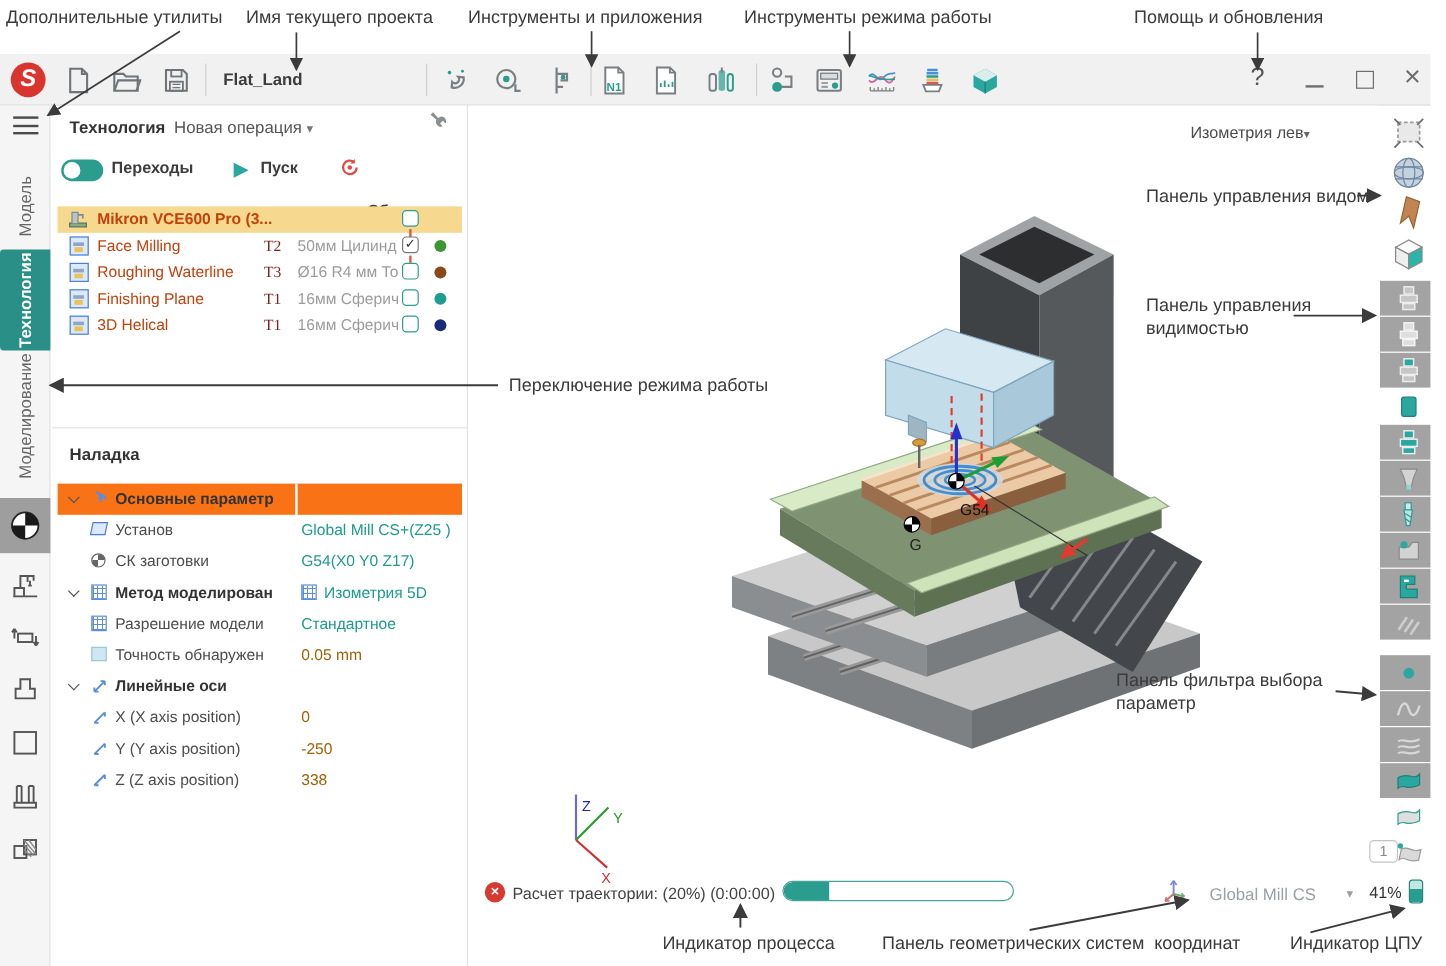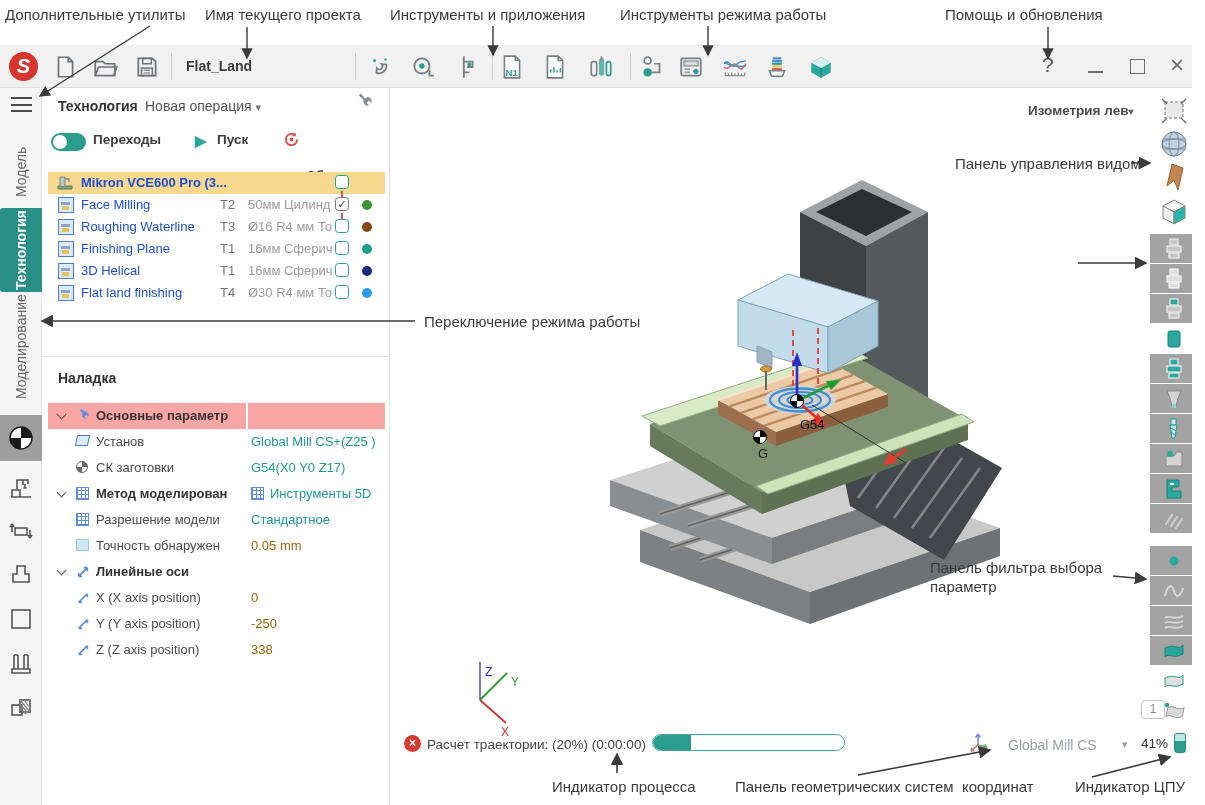--- a/index.html
+++ b/index.html
@@ -43,55 +43,55 @@
   .toggle .knob { position:absolute; left:2px; top:2px; width:14px; height:14px; border-radius:50%; background:#fff; }
   .t-lbl { position:absolute; left:50px; top:4px; }
   .play { position:absolute; left:152px; top:4px; color:#2aa79e; font-size:15px; }
   .p-lbl { position:absolute; left:174px; top:4px; }
   .reset-ico { position:absolute; left:240px; top:3px; width:17px; height:17px; }
   .r-lbl { position:absolute; left:263px; top:4px;margin-top:36px; }
 
   .tree { position:absolute; left:5px; top:84px; width:337px; }
   .trow { position:relative; height:22px; }
   .trow.mach { background:#f6d88e; font-weight:bold; }
-  .trow .nm { position:absolute; left:33px; top:3px; font-size:13px; color:#1d4ed8; white-space:nowrap; overflow:hidden; max-width:150px; }
+  .trow .nm { position:absolute; left:33px; top:3px; font-size:13px; color:#c2410c; white-space:nowrap; overflow:hidden; max-width:150px; }
   .trow .ticn { position:absolute; left:10px; top:3px; width:16px; height:16px; border:1.5px solid #4a7fd4; background:#dce9fb; }
   .trow .ticn i { position:absolute; left:2px; top:4px; width:9px; height:3px; background:#8fa6c8; }
   .trow .ticn b { position:absolute; left:3px; bottom:2px; width:7px; height:4px; background:#e8c35a; }
-  .trow .tnum { position:absolute; left:172px; top:3px; font-size:13px; color:#737373; }
+  .trow .tnum { position:absolute; left:172px; top:3px; font-size:13px; color:#7f1d1d;font-family:Liberation Serif, serif; }
   .trow .tdesc { position:absolute; left:200px; top:3px; width:84px; font-size:13px; color:#9c9c9c; white-space:nowrap; overflow:hidden; }
   .cb { position:absolute; left:287px; top:3px; width:14px; height:14px; border:1.6px solid #2a9d8f; border-radius:3.5px; background:#fff; font-size:11px; line-height:12px; text-align:center; color:#333; }
   .cb.checked { border-color:#777; }
   .dot { position:absolute; left:314px; top:6px; width:10px; height:10px; border-radius:50%; }
   .redlink { position:absolute; left:293px; width:0; border-left:2px dashed #e05548; }
 
   .divider { position:absolute; left:0; top:268px; width:347px; height:1px; background:#e4e4e4; }
   .setup-h { position:absolute; left:15px; top:282px; font-size:14px; font-weight:bold; color:#333; }
 
   .params { position:absolute; left:5px; top:315px; width:337px; }
   .prow { position:relative; height:26px; font-size:13px; }
   .prow .lbl { position:absolute; left:48px; top:5px; color:#4c4c4c; white-space:nowrap; overflow:hidden; max-width:152px; }
   .prow.grp .lbl { font-weight:bold; color:#333; }
   .prow .val { position:absolute; left:203px; top:5px; color:#1b9c8c; white-space:nowrap; }
   .prow .val.gray { color:#a16207; }
-  .prow.hl { background:#fca5a5; }
+  .prow.hl { background:#f97316; }
   .prow.hl:after { content:""; position:absolute; left:198px; top:0; width:2px; height:26px; background:#fff; }
   .chev { position:absolute; left:10px; top:8px; width:7px; height:7px; border-left:1.8px solid #555; border-bottom:1.8px solid #555; transform:rotate(-45deg); }
   .picn { position:absolute; left:28px; top:6px; width:14px; height:14px; }
   .grid-ic { width:13px; height:13px; border:1px solid #5b8dd9;
      background:repeating-linear-gradient(0deg,#5b8dd9 0 1px,transparent 1px 4px),repeating-linear-gradient(90deg,#5b8dd9 0 1px,transparent 1px 4px); }
   .ball-ic { width:12px; height:12px; border-radius:50%; border:1px solid #666;
      background:conic-gradient(#666 0 90deg,#fff 0 180deg,#666 0 270deg,#fff 0); }
   .ustanov-ic { width:13px; height:11px; border:1.6px solid #4a7fd4; background:#dce9fb; transform:skewX(-12deg); }
   .acc-ic { width:13px; height:12px; background:#cfe6f5; border:1px solid #9cc; }
   .vgrid { position:absolute; left:203px; top:6px; }
 
   
   .viewport { position:absolute; left:391px; top:88px; width:757px; height:717px; background:#fff; }
-  .view-mode { position:absolute; left:1028px; top:103px; font-size:13.5px; color:#4c4c4c;font-weight:bold; }
+  .view-mode { position:absolute; left:992px; top:103px; font-size:13.5px; color:#4c4c4c; }
   .view-mode .car { font-size:10px; color:#666; }
   #machine-svg { position:absolute; left:391px; top:88px; }
 
   
   .cancel { position:absolute; left:404px; top:735px; width:17px; height:17px; border-radius:50%; background:#d63a31; color:#fff; font-size:12px; font-weight:bold; text-align:center; line-height:16px; }
   .calc-status { position:absolute; left:427px; top:737px; font-size:13.5px; color:#444; }
   .progress { position:absolute; left:652px; top:734px; width:193px; height:17px; border:1.5px solid #4ba49c; border-radius:9px; background:#fff; overflow:hidden; }
   .progress .fill { height:100%; background:#2a9d8f; border-radius:8px 0 0 8px; }
   .cs-name { position:absolute; left:1008px; top:737px; font-size:14px; color:#9aa0a6; }
   .cs-car { position:absolute; left:1122px; top:738px; font-size:11px; color:#9aa0a6; }
@@ -325,31 +325,20 @@
       <div class="ticn">
             <i></i>
             <b></b>
           </div>
       <div class="nm">3D Helical</div>
       <div class="tnum">T1</div>
       <div class="tdesc">16мм Сферич</div>
       <div class="cb"></div>
       <div class="dot" style="background-color: rgb(26, 42, 122);"></div>
     </div>
-    <div class="trow">
-      <div class="ticn">
-            <i></i>
-            <b></b>
-          </div>
-      <div class="nm">Flat land finishing</div>
-      <div class="tnum">T4</div>
-      <div class="tdesc">Ø30 R4 мм То</div>
-      <div class="cb"></div>
-      <div class="dot" style="background-color: rgb(46, 155, 240);"></div>
-    </div>
   </div>
 
   <div class="divider"></div>
   <div class="setup-h">Наладка</div>
 
   <div class="params">
     <div class="prow grp hl">
       <div class="chev"></div>
       <svg class="picn" viewBox="0 0 16 16">
             <path d="M3 5.5A3.5 3.5 0 0 1 8 2.3L6 4.3l2 2 2-2A3.5 3.5 0 0 1 5.4 8.9L2 12.8 0.8 11z" fill="#5b8dd9" transform="rotate(100 8 8)"></path>
@@ -364,21 +353,21 @@
     <div class="prow">
       <div class="picn ball-ic"></div>
       <div class="lbl">СК заготовки</div>
       <div class="val">G54(X0 Y0 Z17)</div>
     </div>
     <div class="prow grp">
       <div class="chev"></div>
       <div class="picn grid-ic"></div>
       <div class="lbl">Метод моделирован</div>
       <div class="vgrid grid-ic"></div>
-      <div class="val" style="left:222px">Инструменты 5D</div>
+      <div class="val" style="left:222px">Изометрия 5D</div>
     </div>
     <div class="prow">
       <div class="picn grid-ic"></div>
       <div class="lbl">Разрешение модели</div>
       <div class="val">Стандартное</div>
     </div>
     <div class="prow">
       <div class="picn acc-ic"></div>
       <div class="lbl">Точность обнаружен</div>
       <div class="val gray">0.05 mm</div>
@@ -658,20 +647,21 @@
       </div>
   <div class="tile white">
         <svg width="24" height="22" viewBox="0 0 24 22">
           <path d="M5 18c5-5 6 2 16-3V6C13 11 11 4 5 9z" fill="#d9d9d9" stroke="#9a9a9a" transform="rotate(12 12 12)"></path>
           <circle cx="5" cy="5" r="2.2" fill="#2aa79e"></circle>
         </svg>
       </div>
 </div>
 
 <div class="ann" style="left:955px;top:155px">Панель управления видом</div>
+<div class="ann ann2" style="left:955px;top:245px"><div>Панель управления</div><div>видимостью</div></div>
 <div class="ann" style="left:424px;top:313px">Переключение режима работы</div>
 <div class="ann ann2" style="left:930px;top:558px"><div>Панель фильтра выбора</div><div>параметр</div></div>
 <div class="ann" style="left:552px;top:778px">Индикатор процесса</div>
 <div class="ann" style="left:735px;top:778px">Панель геометрических систем  координат</div>
 <div class="ann" style="left:1075px;top:778px">Индикатор ЦПУ</div>
 
 <svg id="ann-arrows">
   <defs>
     <marker id="ah" markerWidth="9" markerHeight="8" refX="7" refY="4" orient="auto">
       <polygon points="0,0 8,4 0,8" fill="#3b3b3b"></polygon>

